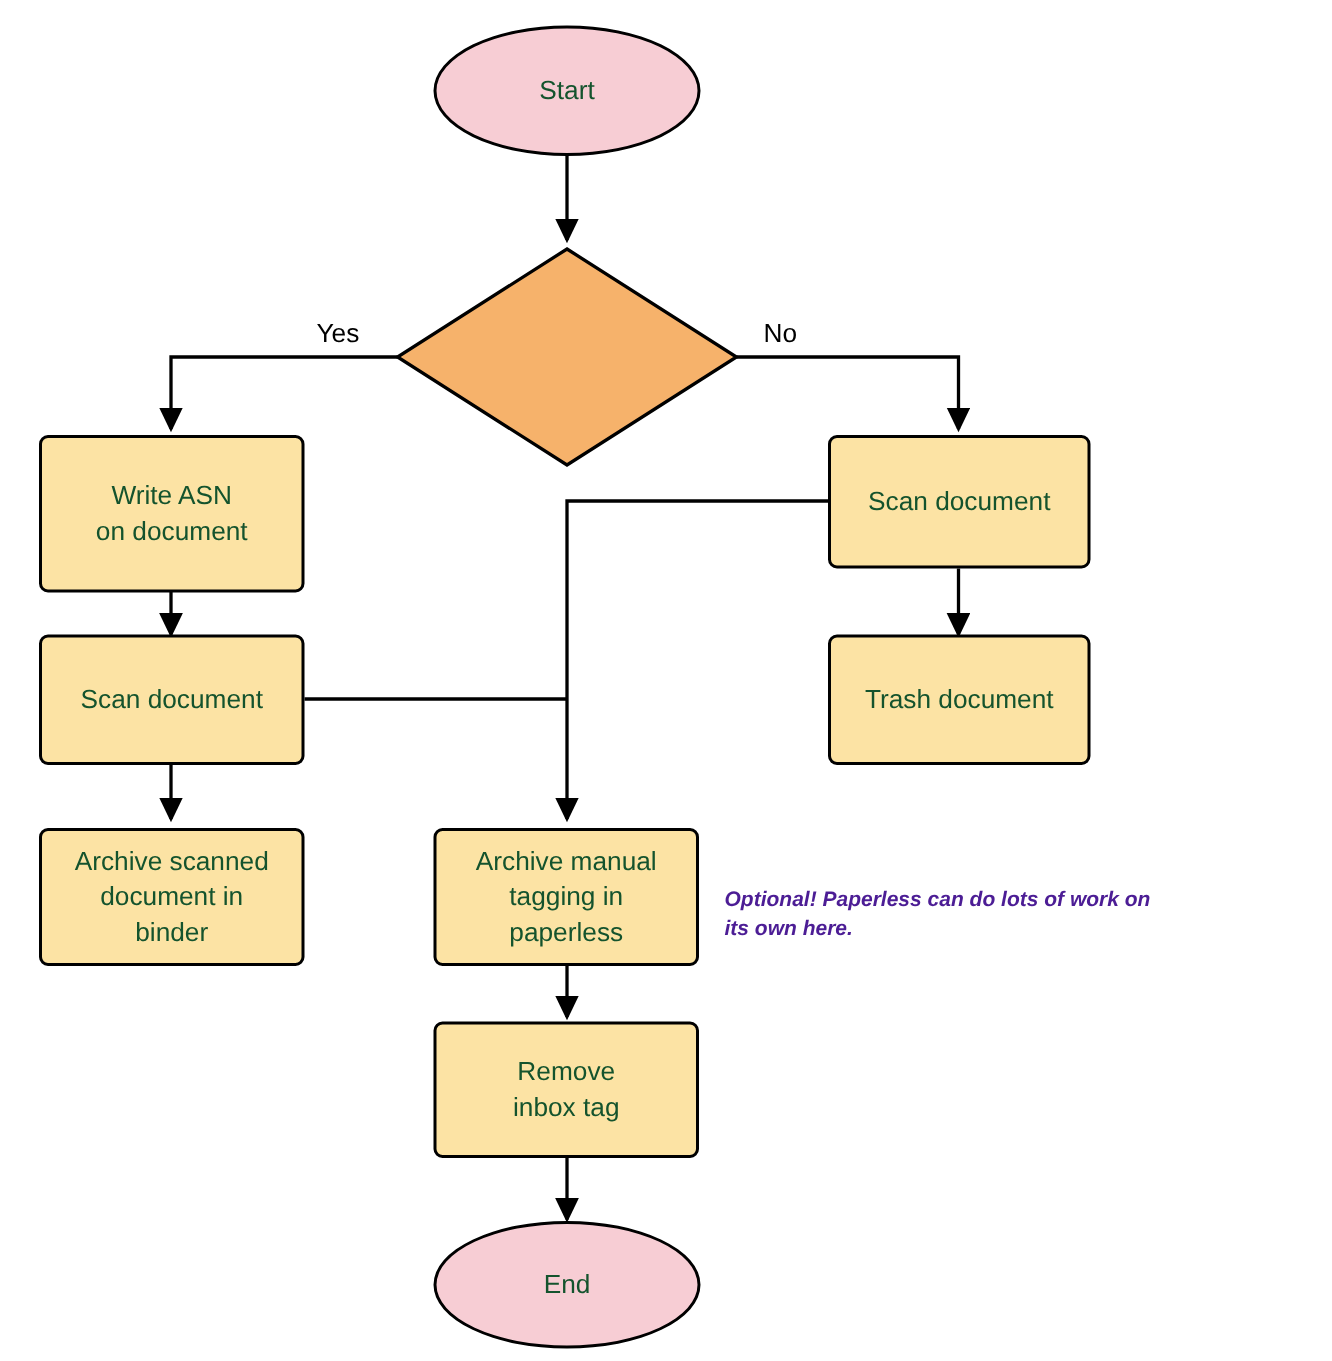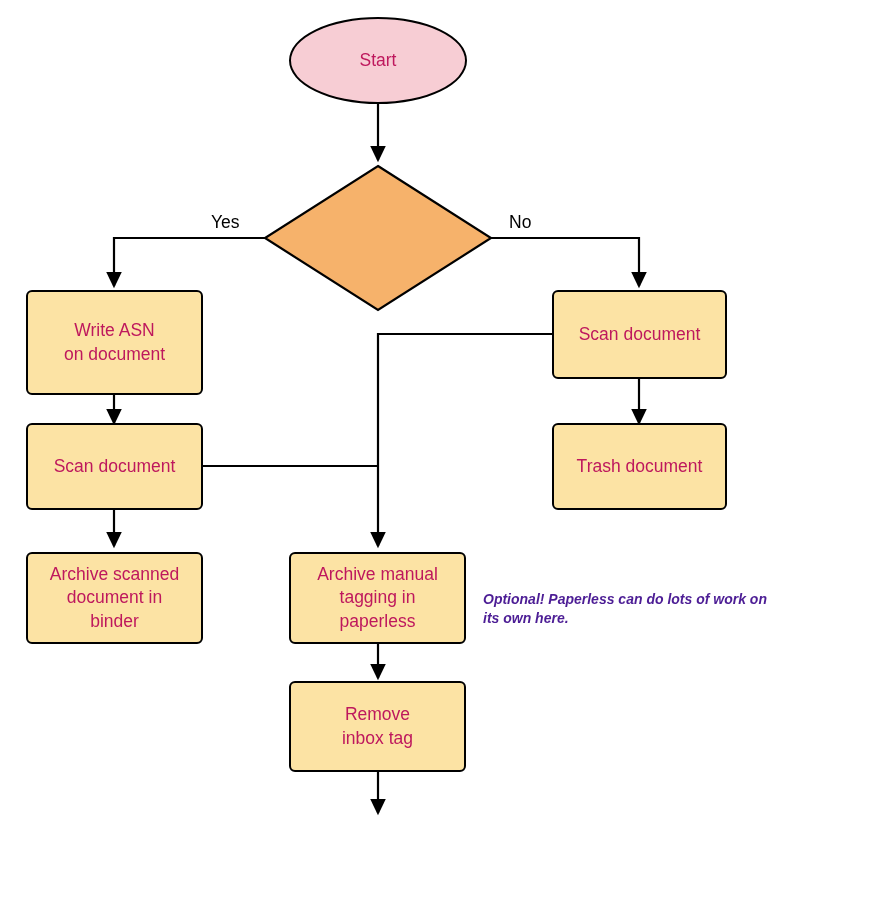--- a/index.html
+++ b/index.html
@@ -24,21 +24,21 @@
     width: 888px;
     height: 907px;
   }
   .node {
     position: absolute;
     box-sizing: border-box;
     display: flex;
     align-items: center;
     justify-content: center;
     text-align: center;
-    color: #be185d;
+    color: #14532d;
     font-size: 17.5px;
     line-height: 1.32;
     white-space: pre-line;
   }
   .terminator {
     border: 2.2px solid #000000;
     border-radius: 50%;
     background: #f7cdd4;
   }
   .process {
@@ -142,17 +142,20 @@
     <span>Archive manual
 tagging in
 paperless</span>
   </div>
 
   <div class="node process" style="left:289px; top:681px; width:177px; height:91px;">
     <span>Remove
 inbox tag</span>
   </div>
 
+  <div class="node terminator" style="left:289px; top:814px; width:178px; height:85px;">
+    <span>End</span>
+  </div>
 
   <div class="note" style="left:483px; top:590px; width:400px;">Optional! Paperless can do lots of work on
 its own here.</div>
 
 </div>
 
 </body></html>

